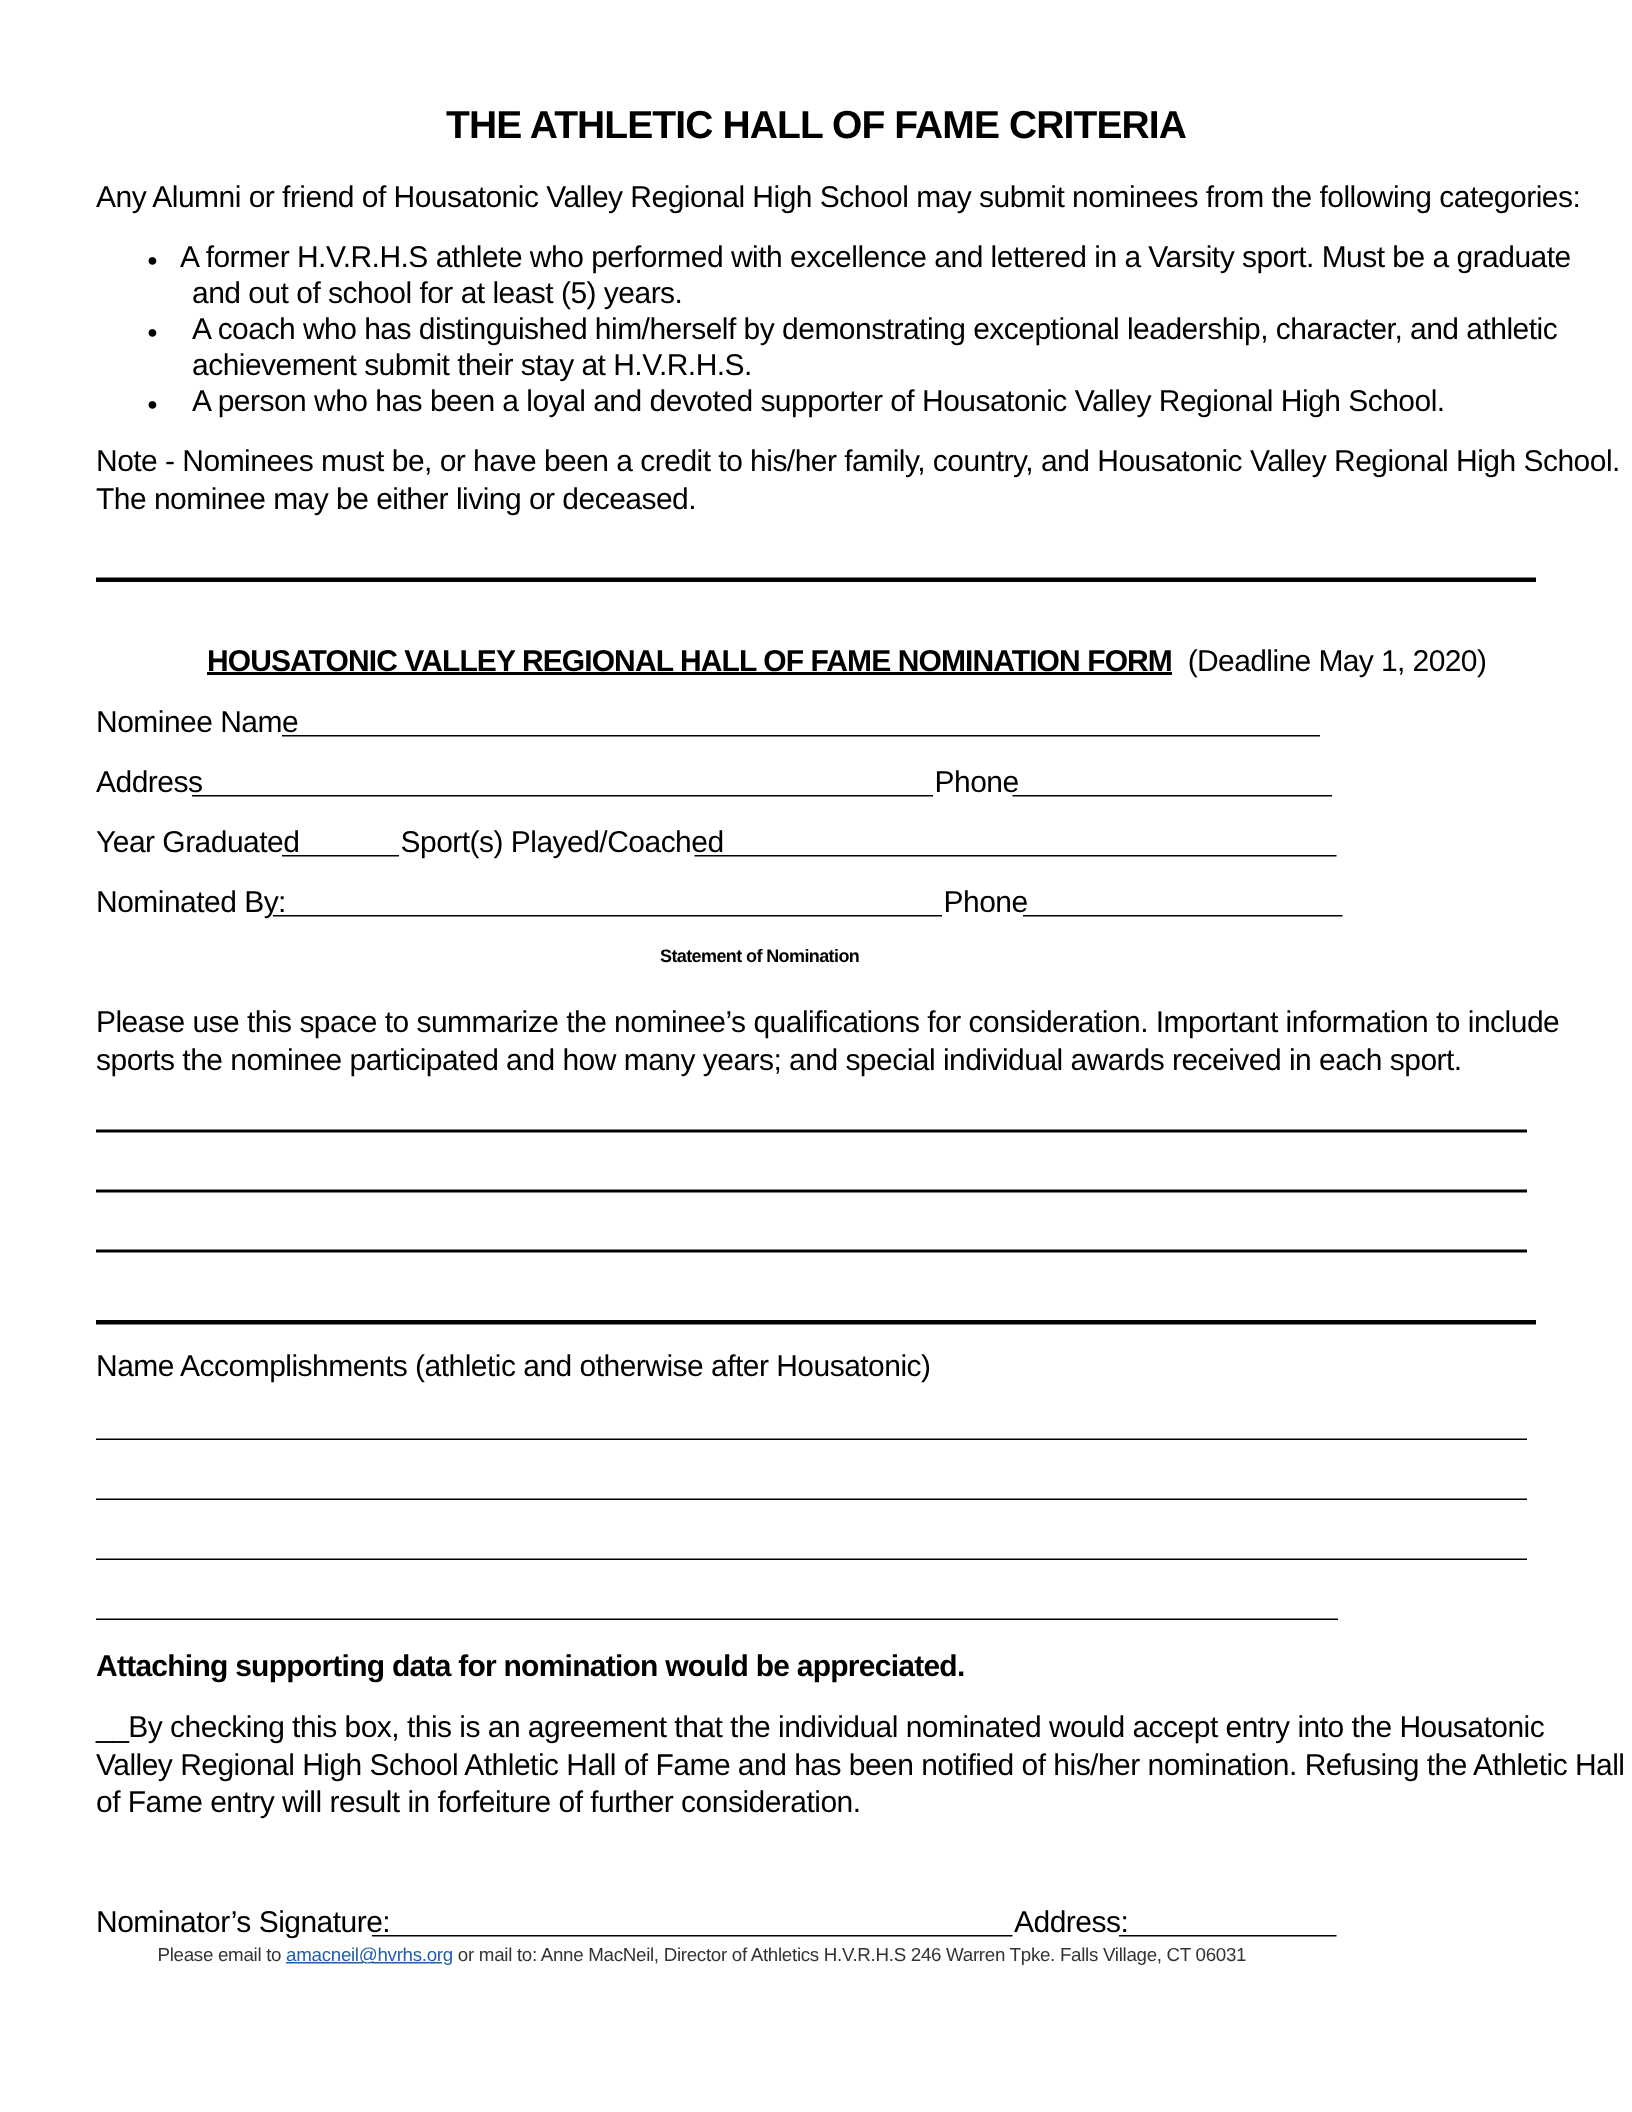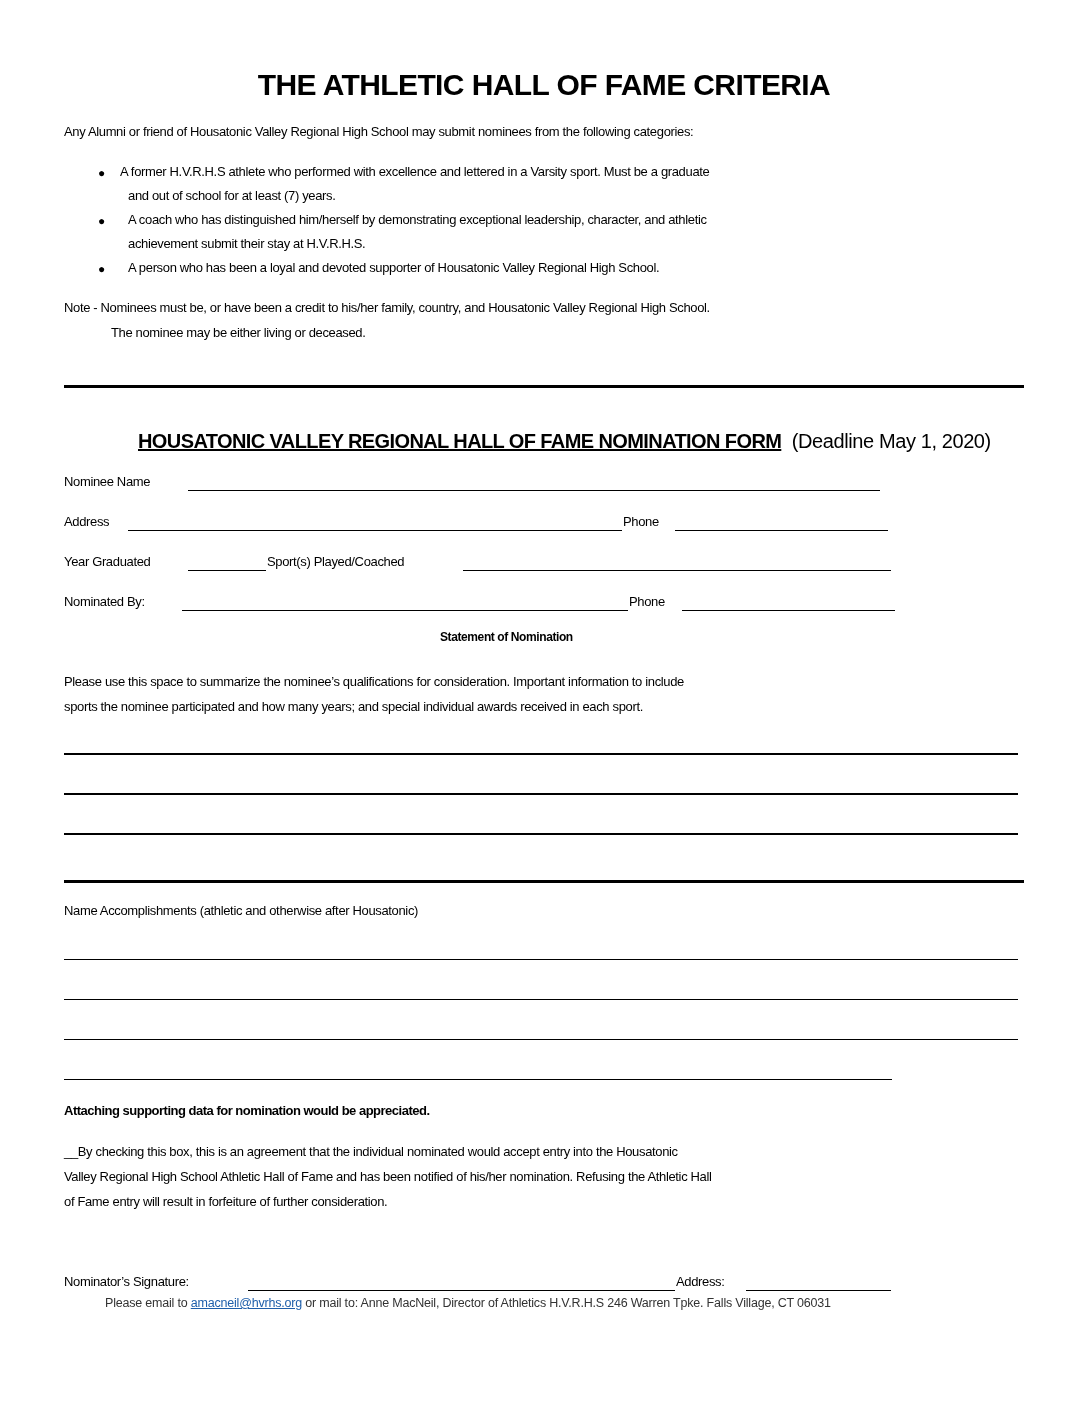--- a/index.html
+++ b/index.html
@@ -1,49 +1,49 @@
 <!DOCTYPE html>
 <html><head>
   <meta charset="utf-8">
   <style>
     html, body { margin: 0; padding: 0; background: #ffffff; }
     body { width: 1088px; height: 1408px; position: relative; overflow: hidden;
            font-family: "Liberation Sans", sans-serif; color: #000; }
     .abs { position: absolute; white-space: nowrap; }
-    .body-text { font-size: 13px; letter-spacing: -0.35px; line-height: 24px; }
-    .title { left: 0; width: 1088px; top: 68px; text-align: center; font-size: 30px; font-weight: bold; letter-spacing: -0.6px; }
+    .body-text { font-size: 20px; letter-spacing: -0.35px; line-height: 24px; }
+    .title { left: 0; width: 1088px; top: 68px; text-align: center; font-size: 26px; font-weight: bold; letter-spacing: -0.6px; }
     .bullet { position: absolute; left: 98px; font-size: 12px; }
     .rule { position: absolute; background: #000; }
     .form-title { font-weight: bold; text-decoration: underline; font-size: 20px; letter-spacing: -0.6px; }
     .deadline { font-size: 20px; letter-spacing: -0.4px; }
     .field-line { position: absolute; height: 1px; background: #000; }
     .center-bold { font-weight: bold; font-size: 12px; letter-spacing: -0.4px; }
     .footer { font-size: 12.5px; color: #333; letter-spacing: -0.2px; }
     .footer a { color: #1f5faa; text-decoration: underline; }
   </style>
 </head>
 <body>
 
 <div class="abs title">THE ATHLETIC  HALL OF FAME CRITERIA</div>
 
 <div class="abs body-text" style="left:64px; top:120px;">Any Alumni or friend of Housatonic Valley Regional High School may submit nominees from the following categories:</div>
 
 <span class="bullet" style="top:166px;">●</span>
 <div class="abs body-text" style="left:120px; top:160px;">A former H.V.R.H.S athlete who performed with excellence and lettered in a Varsity sport.  Must be a graduate</div>
-<div class="abs body-text" style="left:128px; top:184px;">and out of school for at least (7) years.</div>
+<div class="abs body-text" style="left:128px; top:184px;">and out of school for at least (5) years.</div>
 
 <span class="bullet" style="top:214px;">●</span>
 <div class="abs body-text" style="left:128px; top:208px;">A coach who has distinguished him/herself by demonstrating exceptional leadership, character, and athletic</div>
 <div class="abs body-text" style="left:128px; top:232px;">achievement submit their stay at H.V.R.H.S.</div>
 
 <span class="bullet" style="top:262px;">●</span>
 <div class="abs body-text" style="left:128px; top:256px;text-align:right;">A person who has been a loyal and devoted supporter of Housatonic Valley Regional High School.</div>
 
 <div class="abs body-text" style="left:64px; top:296px;">Note - Nominees must be, or have been a credit to his/her family, country, and Housatonic Valley Regional High School.</div>
-<div class="abs body-text" style="left:64px; top:321px;margin-left:47px;">The nominee may be either living or deceased.</div>
+<div class="abs body-text" style="left:64px; top:321px;">The nominee may be either living or deceased.</div>
 
 <div class="rule" style="left:64px; top:385px; width:960px; height:3px;"></div>
 
 <div class="abs" style="left:138px; top:430px;">
   <span class="form-title">HOUSATONIC VALLEY REGIONAL HALL OF FAME NOMINATION FORM</span>
   <span class="deadline" style="margin-left:6px;">(Deadline May  1, 2020)</span>
 </div>
 
 <div class="abs body-text" style="left:64px; top:470px;">Nominee Name</div>
 <div class="field-line" style="left:188px; top:490px; width:692px;"></div>

